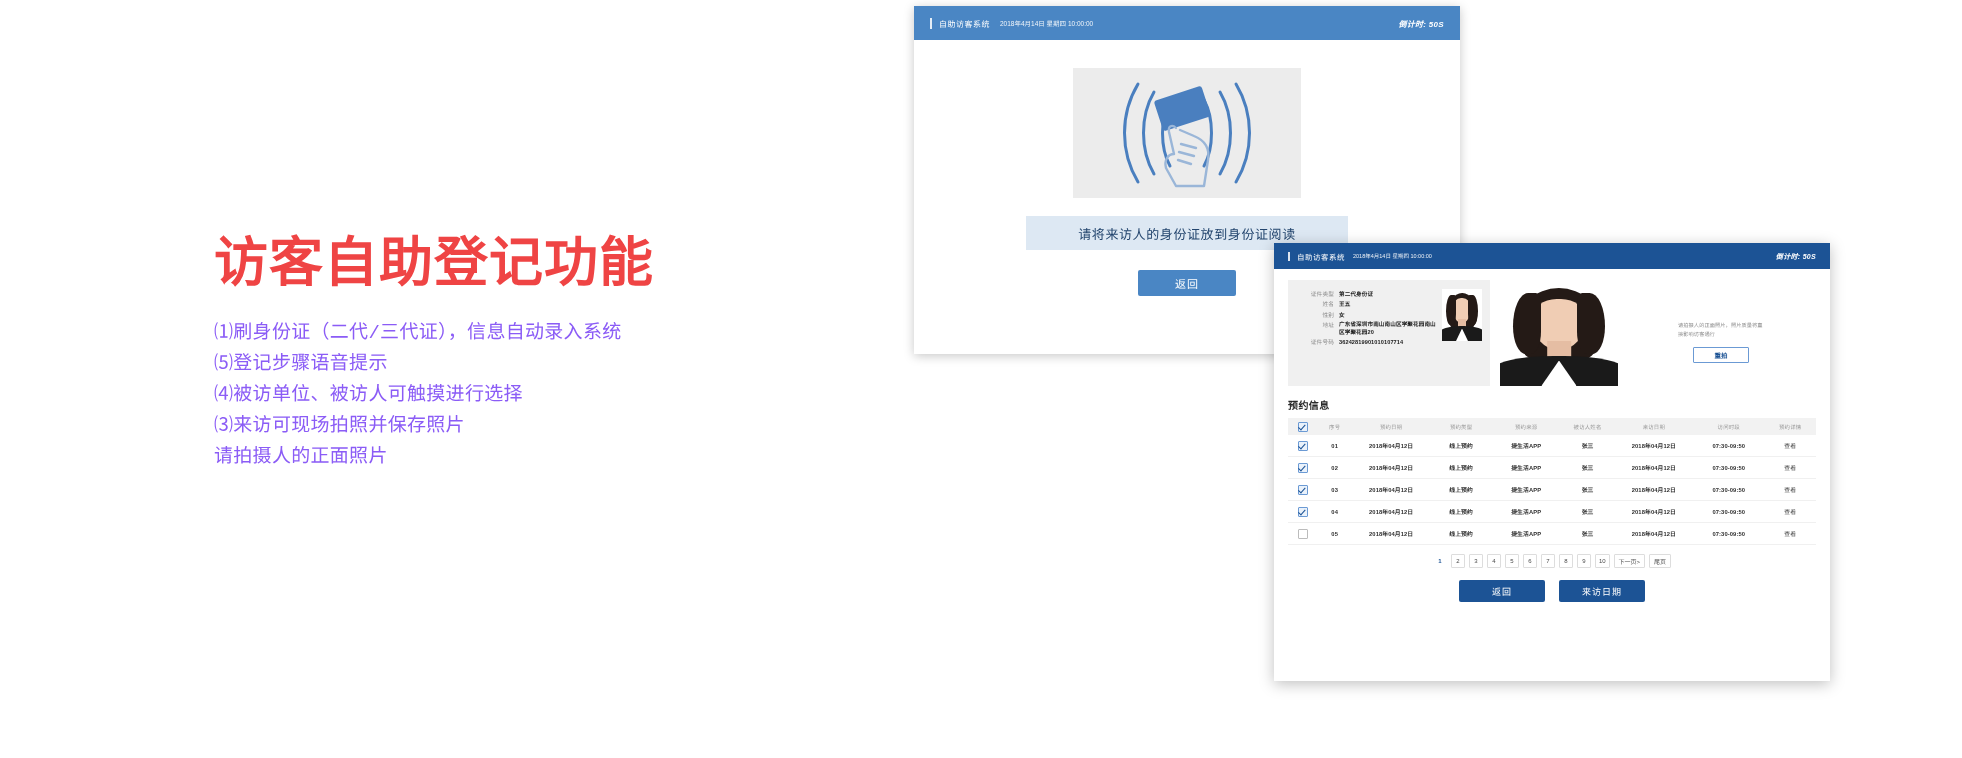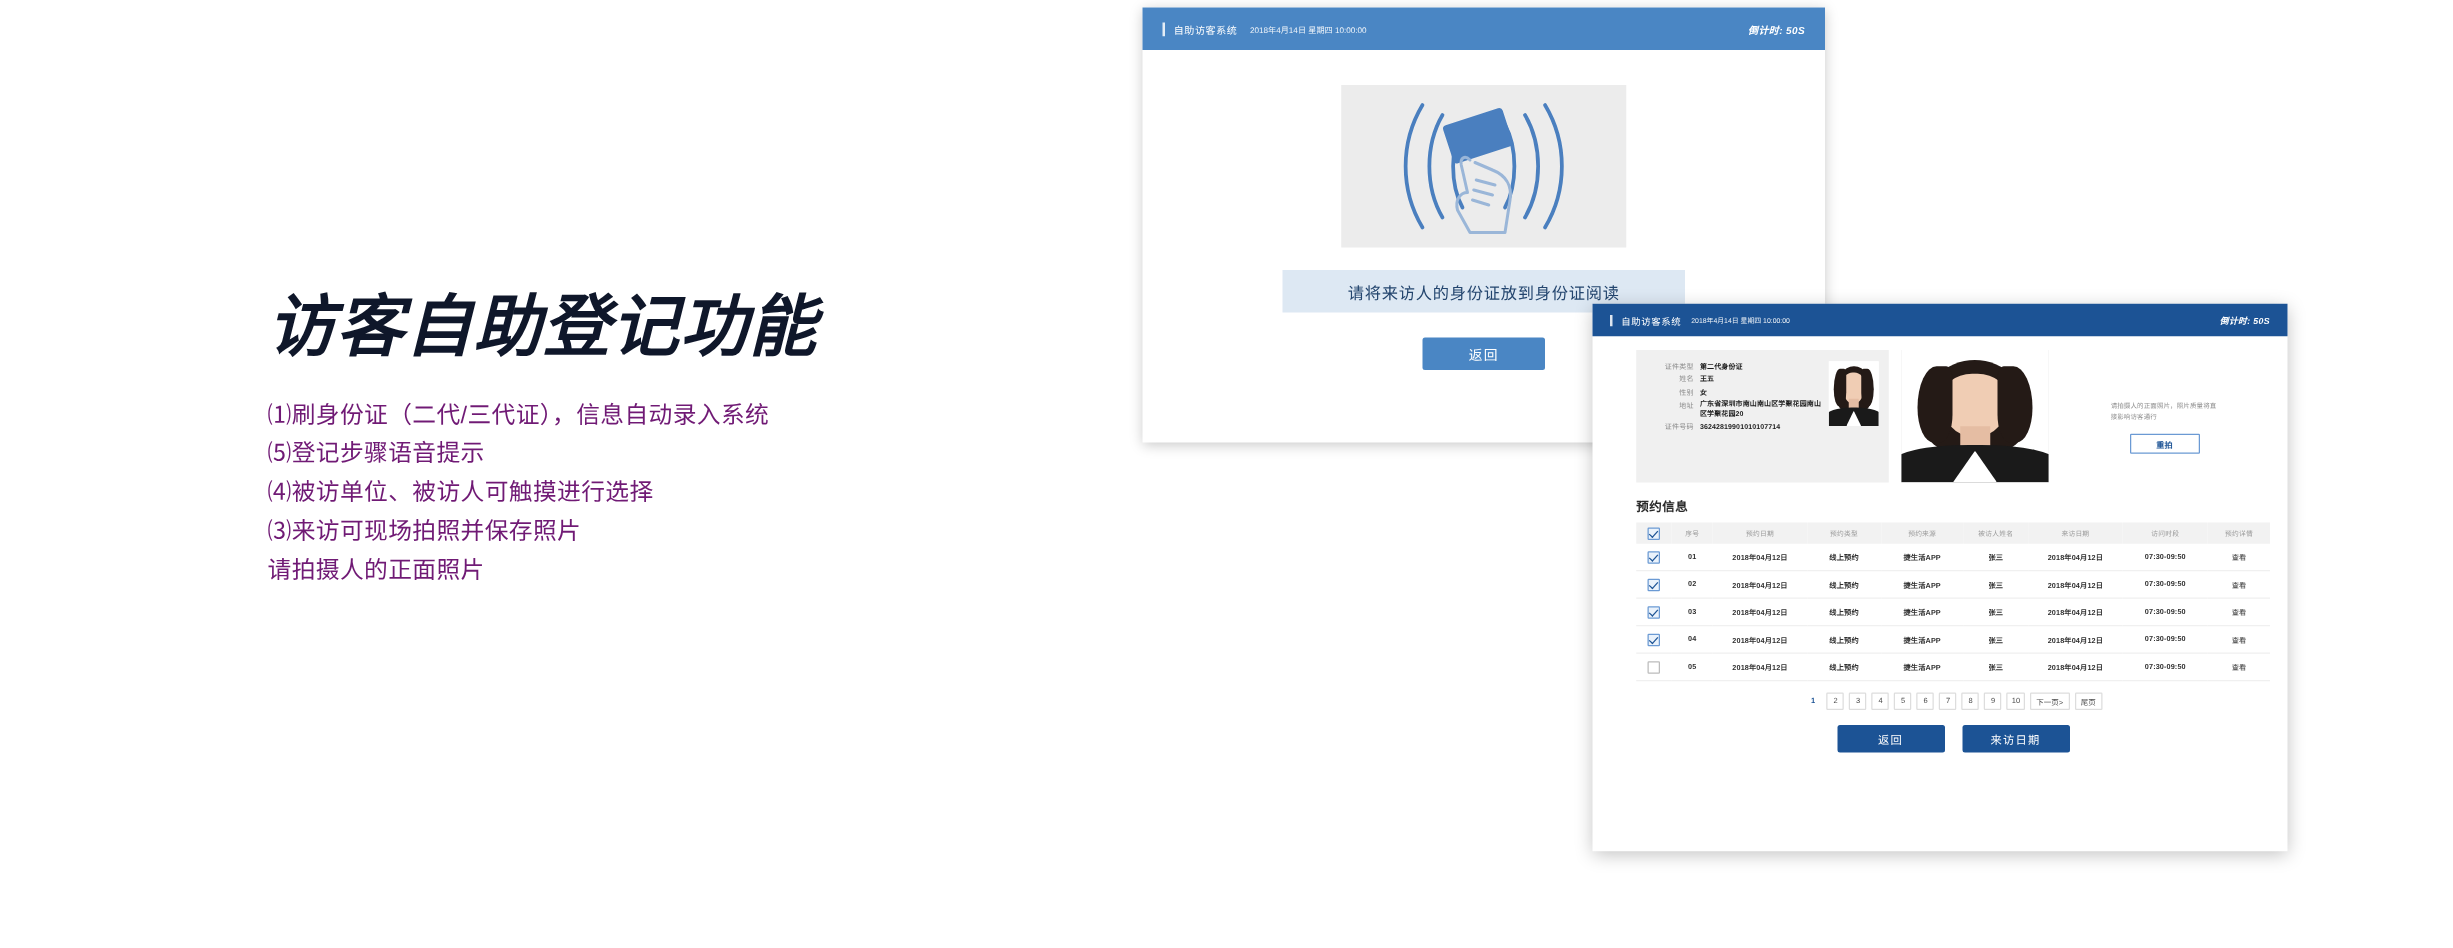--- a/index.html
+++ b/index.html
@@ -6,29 +6,28 @@
   body{
     width:1962px;height:758px;
     background:#ffffff;
     font-family:"Liberation Sans","DejaVu Sans",sans-serif;
     overflow:hidden;position:relative;
   }
 
   
   .left-copy{position:absolute;left:214px;top:232px;width:700px;}
   .headline{
-    font-size:54px;font-weight:bold;color:#0f172a;
+    font-size:54px;font-weight:bold;color:#ef4444;
     letter-spacing:1px;line-height:1.12;margin:0 0 26px 0;
     white-space:nowrap;
-    font-style:italic;
   }
   .feature-list{list-style:none;margin:0;padding:0;}
   .feature-list li{
-    font-size:19px;color:#701a75;line-height:1.62;
-    white-space:nowrap;letter-spacing:.3px;
+    font-size:19px;color:#8b5cf6;line-height:1.62;
+    white-space:nowrap;letter-spacing:.3px;font-family:Liberation Mono, monospace;
   }
 
   
   .kiosk{position:absolute;background:#ffffff;box-sizing:border-box;}
   .kiosk-bar{
     display:flex;align-items:center;justify-content:space-between;
     color:#ffffff;box-sizing:border-box;
   }
   .bar-left{display:flex;align-items:center;}
   .bar-rule{
@@ -75,21 +74,21 @@
   #screen-detail{
     left:1274px;top:243px;width:556px;height:438px;
     box-shadow:0 3px 14px rgba(0,0,0,.25);
   }
   #screen-detail .kiosk-bar{
     height:26px;background:#1c5395;padding:0 14px;font-size:7.5px;
   }
   #screen-detail .bar-rule{height:9px;}
   #screen-detail .bar-datetime{margin-left:8px;font-size:5.5px;}
   #screen-detail .bar-countdown{font-size:7px;}
-  .detail-body{padding:11px 14px 0 14px;box-sizing:border-box;margin-left:21px;}
+  .detail-body{padding:11px 14px 0 14px;box-sizing:border-box;}
 
   .ident-row{display:flex;gap:10px;align-items:flex-start;}
   .ident-card{
     flex:0 0 auto;width:202px;height:106px;background:#f0f0f0;
     display:flex;padding:9px 8px;box-sizing:border-box;
   }
   .ident-fields{flex:1;min-width:0;}
   .ident-line{display:flex;font-size:5.6px;line-height:1.85;}
   .ident-label{
     color:#8b8b8b;width:38px;text-align:right;

